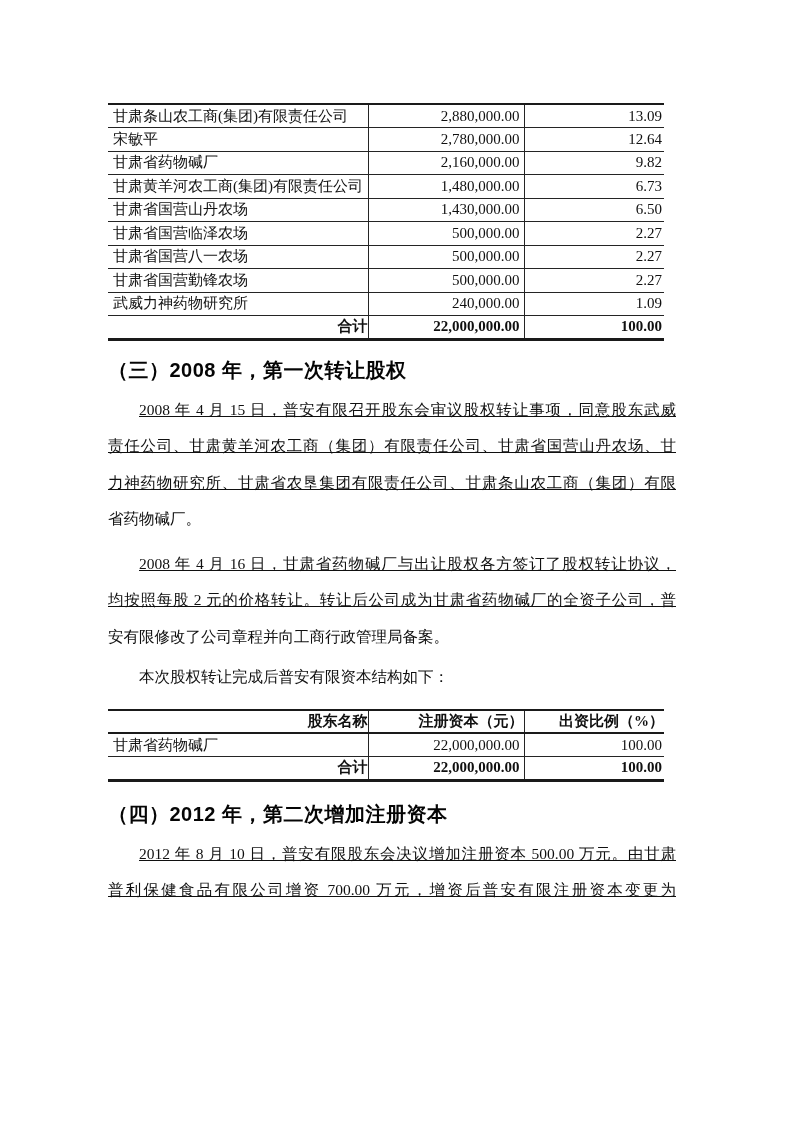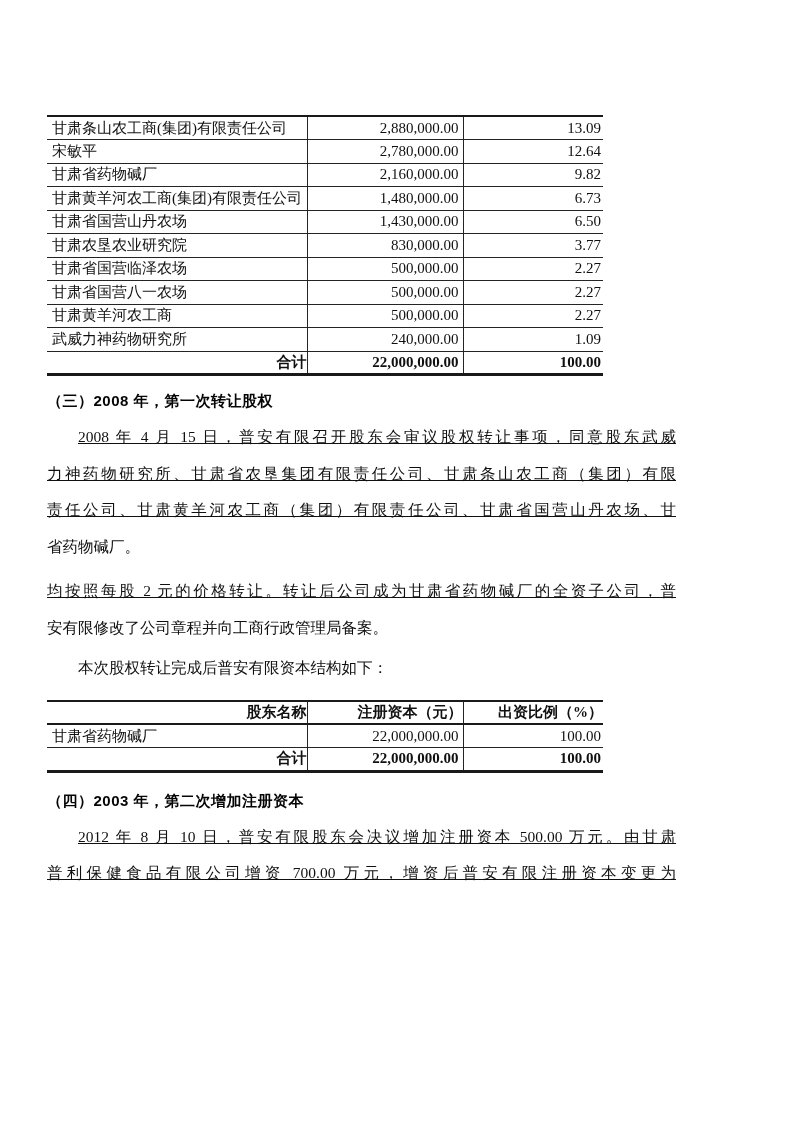--- a/index.html
+++ b/index.html
@@ -1,24 +1,24 @@
 <!DOCTYPE html>
 <html><head>
 <meta charset="utf-8">
 <style>
   * { margin:0; padding:0; box-sizing:border-box; }
   html,body { background:#ffffff; }
   .page {
     position:relative;
     width:793px; height:920px;
-    margin:16px auto;
+    margin:4px auto;
     background:#ffffff;
     color:#101010;
     font-family:"Liberation Serif","DejaVu Serif",serif;
-    padding:99px 117px 0 47px;
+    padding:99px 117px 0 108px;
     overflow:hidden;
   }
 
   
   table.doc-table {
     width:556px;
     border-collapse:collapse;
     table-layout:fixed;
     font-size:15px;
   }
@@ -44,21 +44,21 @@
   #table2 thead th { font-weight:bold; text-align:right; padding:0; border-bottom:2px solid #1a1a1a; }
 
   tr.total td { font-weight:bold; }
   tr.total td.c-name { text-align:right; padding-left:0; }
   table.doc-table tr:last-child td { border-bottom:none; }
 
   
   .section-heading {
     font-family:"Liberation Sans","DejaVu Sans",sans-serif;
     font-weight:bold;
-    font-size:15px;
+    font-size:20px;
     color:#050505;
     letter-spacing:0.5px;
   }
   #heading3 { margin-top:16px; }
   #heading4 { margin-top:19px; }
 
   
   .para { margin-top:8px; font-size:15.5px; }
   .line {
     line-height:36.5px;
@@ -110,62 +110,58 @@
           <td class="c-name">甘肃黄羊河农工商(集团)有限责任公司</td>
           <td class="c-amt">1,480,000.00</td>
           <td class="c-pct">6.73</td>
         </tr>
         <tr>
           <td class="c-name">甘肃省国营山丹农场</td>
           <td class="c-amt">1,430,000.00</td>
           <td class="c-pct">6.50</td>
         </tr>
         <tr>
-          <td class="c-name">甘肃农垦农业研究院</td>
-          <td class="c-amt">830,000.00</td>
-          <td class="c-pct">3.77</td>
-        </tr>
-        <tr>
           <td class="c-name">甘肃省国营临泽农场</td>
           <td class="c-amt">500,000.00</td>
           <td class="c-pct">2.27</td>
         </tr>
         <tr>
           <td class="c-name">甘肃省国营八一农场</td>
           <td class="c-amt">500,000.00</td>
           <td class="c-pct">2.27</td>
         </tr>
         <tr>
-          <td class="c-name">甘肃黄羊河农工商</td>
+          <td class="c-name">甘肃省国营勤锋农场</td>
           <td class="c-amt">500,000.00</td>
           <td class="c-pct">2.27</td>
         </tr>
         <tr>
           <td class="c-name">武威力神药物研究所</td>
           <td class="c-amt">240,000.00</td>
           <td class="c-pct">1.09</td>
         </tr>
         <tr class="total">
           <td class="c-name">合计</td>
           <td class="c-amt">22,000,000.00</td>
           <td class="c-pct">100.00</td>
         </tr>
       </tbody>
   </table>
 
   <div class="section-heading" id="heading3">（三）2008 年，第一次转让股权</div>
 
   <div class="para">
       <div class="line indent j">2008 年 4 月 15 日，普安有限召开股东会审议股权转让事项，同意股东武威</div>
+      <div class="line j">责任公司、甘肃黄羊河农工商（集团）有限责任公司、甘肃省国营山丹农场、甘</div>
       <div class="line j">力神药物研究所、甘肃省农垦集团有限责任公司、甘肃条山农工商（集团）有限</div>
-      <div class="line j">责任公司、甘肃黄羊河农工商（集团）有限责任公司、甘肃省国营山丹农场、甘</div>
       <div class="line">省药物碱厂。</div>
     </div>
 
   <div class="para">
+      <div class="line indent j">2008 年 4 月 16 日，甘肃省药物碱厂与出让股权各方签订了股权转让协议，</div>
       <div class="line j">均按照每股 2 元的价格转让。转让后公司成为甘肃省药物碱厂的全资子公司，普</div>
       <div class="line">安有限修改了公司章程并向工商行政管理局备案。</div>
     </div>
 
   <div class="para standalone-line">
     <div class="line indent">本次股权转让完成后普安有限资本结构如下：</div>
   </div>
 
   <table class="doc-table" id="table2">
     <colgroup>
@@ -187,21 +183,21 @@
           <td class="c-pct">100.00</td>
         </tr>
         <tr class="total">
           <td class="c-name">合计</td>
           <td class="c-amt">22,000,000.00</td>
           <td class="c-pct">100.00</td>
         </tr>
       </tbody>
   </table>
 
-  <div class="section-heading" id="heading4">（四）2003 年，第二次增加注册资本</div>
+  <div class="section-heading" id="heading4">（四）2012 年，第二次增加注册资本</div>
 
   <div class="para">
       <div class="line indent j">2012 年 8 月 10 日，普安有限股东会决议增加注册资本 500.00 万元。由甘肃</div>
       <div class="line j">普利保健食品有限公司增资 700.00 万元，增资后普安有限注册资本变更为</div>
     </div>
 
   <div class="footer">78 / 277</div>
 
 </div>
 

